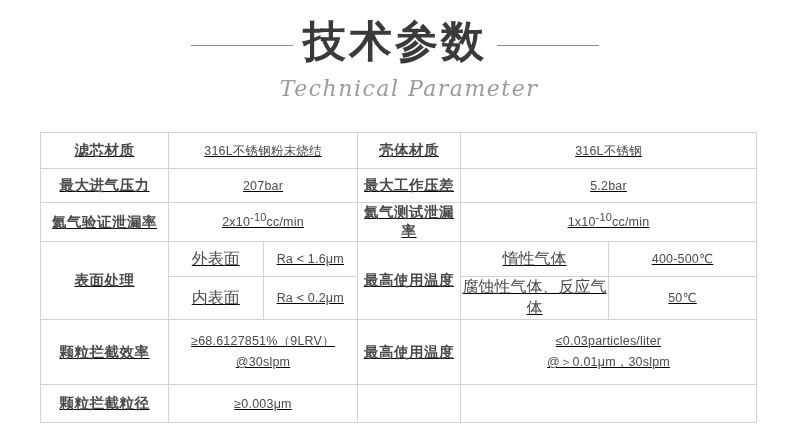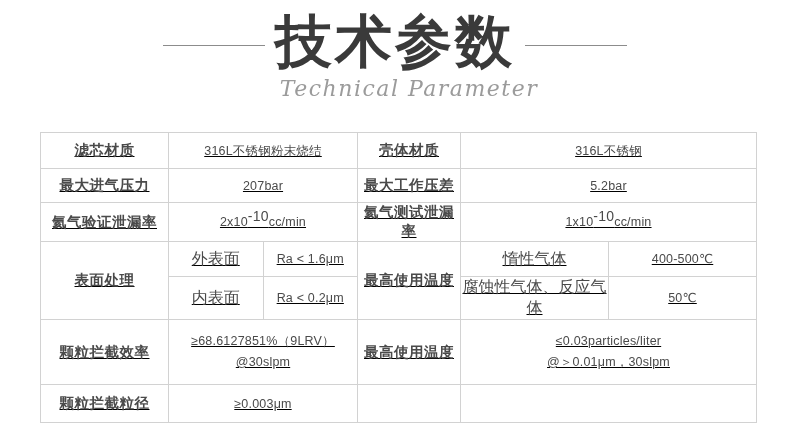--- a/index.html
+++ b/index.html
@@ -35,21 +35,21 @@
   .deco-line {
     width: 102px;
     height: 0;
     border-top: 1px solid #8c8c8c;
     flex: none;
   }
   .deco-line.left { margin-right: 10px; margin-top: 8px; }
   .deco-line.right { margin-left: 10px; margin-top: 8px; }
   .main-title {
     font-family: "DejaVu Sans", "Liberation Sans", sans-serif;
-    font-size: 57px;
+    font-size: 43px;
     font-weight: 700;
     color: #3a3a3a;
     letter-spacing: 3px;
     line-height: 50px;
     white-space: nowrap;
   }
   .sub-title {
     position: absolute;
     left: 0;
     top: 76px;
@@ -92,21 +92,21 @@
     color: #6e6e6e;
     letter-spacing: 0.2px;
     line-height: 20px;
     margin-left: 12px;
   }
   .sub-label {
     font-size: 16px;
     color: #6e6e6e;
   }
   .v-cell sup {
-    font-size: 14px;
+    font-size: 11px;
     vertical-align: super;
     line-height: 0;
   }
   .r1 { height: 36px; }
   .r2 { height: 34px; }
   .r3 { height: 35px; }
   .r4 { height: 35px; }
   .r5 { height: 35px; padding-left: 32px; }
   .r6 { height: 65px; }
   .r7 { height: 38px; }

